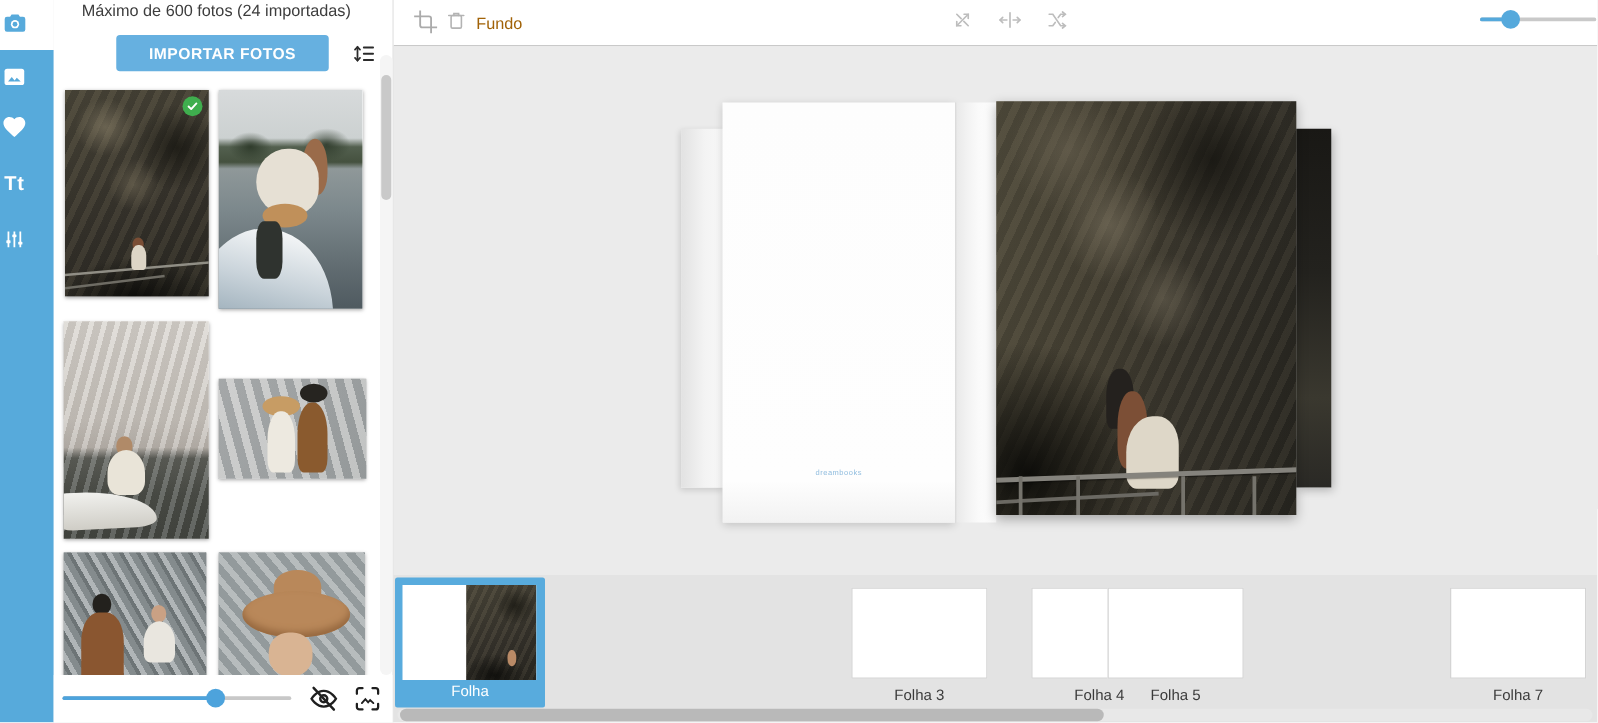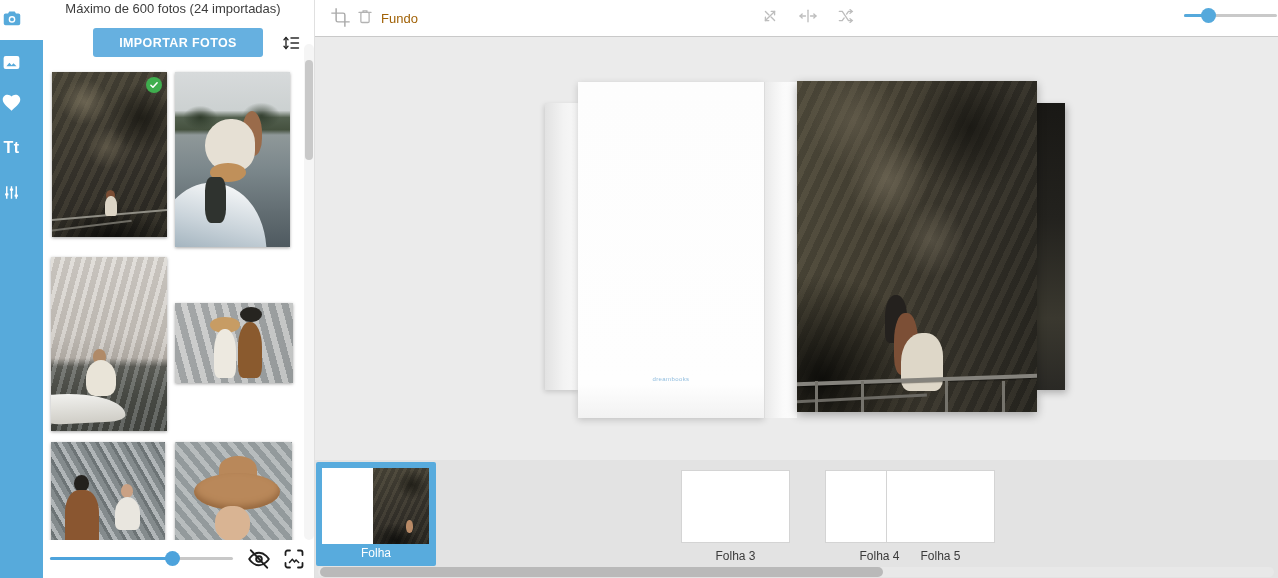--- a/index.html
+++ b/index.html
@@ -364,18 +364,22 @@
       <div class="fs-label">Folha 3</div>
     </div>
     <div class="fs-item" style="left:510px;">
       <div class="fs-thumb-empty"></div>
       <div class="fs-label">Folha 4</div>
     </div>
     <div class="fs-item" style="left:571px;">
       <div class="fs-thumb-empty"></div>
       <div class="fs-label">Folha 5</div>
     </div>
+    <div class="fs-item" style="left:845px;">
+      <div class="fs-thumb-empty"></div>
+      <div class="fs-label">Folha 7</div>
+    </div>
   </div>
 
   <div class="abs hscroll-track"></div>
   <div class="abs hscroll-thumb"></div>
 
 </div>
 
 </body></html>

